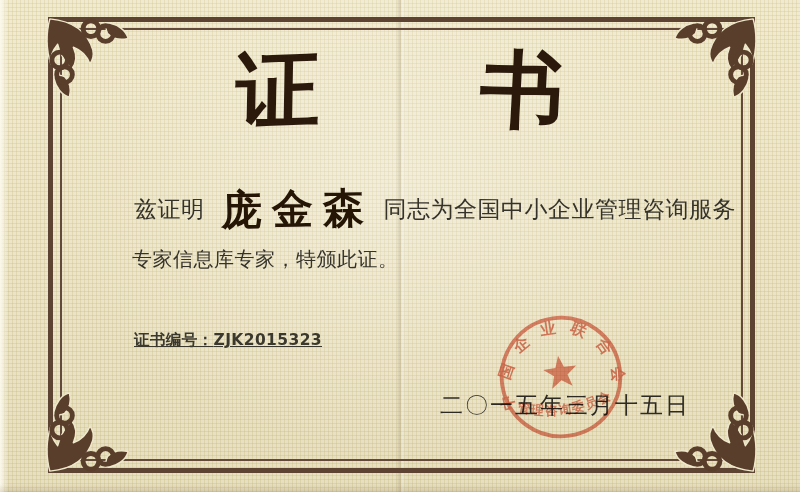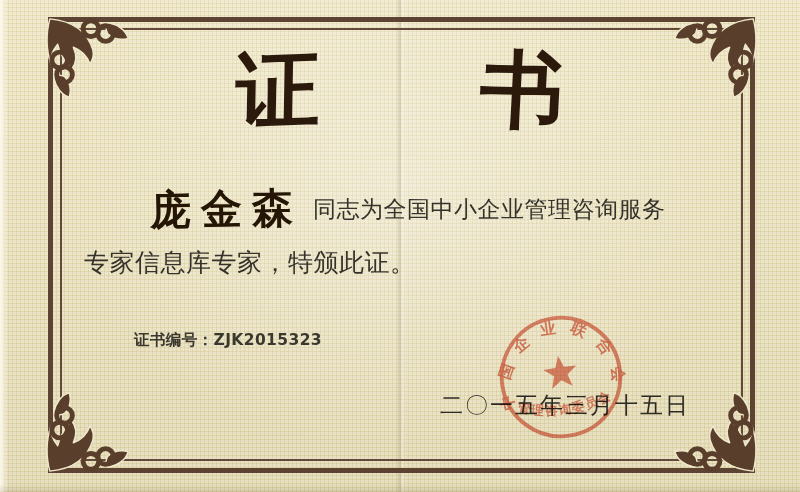--- a/index.html
+++ b/index.html
@@ -59,28 +59,29 @@
     display:flex;align-items:center;
     font-size:23px;color:#35322a;letter-spacing:0.5px;white-space:nowrap;
   }
   .body-line1 .holder-name{
     font-size:41px;font-weight:bold;color:#241505;
     letter-spacing:10px;margin:0 10px 0 16px;
     transform:rotate(-1deg);white-space:nowrap;
   }
   .body-line2{
     position:absolute;left:84px;top:246px;
-    font-size:25px;color:#35322a;letter-spacing:0.5px;white-space:nowrap;
+    font-size:20px;color:#35322a;letter-spacing:0.5px;white-space:nowrap;padding-left:48px;
   }
   
   .details{
     position:absolute;left:134px;top:328px;
     font-size:15.5px;font-weight:600;color:#3b382e;line-height:25px;
     font-family:"DejaVu Sans","Liberation Sans",sans-serif;
     letter-spacing:0.4px;
+    text-decoration:underline;
   }
   
   .issue-date{
     position:absolute;left:440px;top:390px;
     font-size:23px;color:#2d2a23;letter-spacing:2px;white-space:nowrap;
     z-index:2;
   }
   
   .seal{
     position:absolute;left:493px;top:309px;width:136px;height:136px;
@@ -152,20 +153,21 @@
       <circle cx="21" cy="63" r="8"></circle>
     </g>
   </svg>
 
   <div class="title-row">
     <span class="t1">证</span>
     <span class="t2">书</span>
   </div>
 
   <div class="body-line1">
+    <span>兹证明</span>
     <span class="holder-name">庞金森</span>
     <span>同志为全国中小企业管理咨询服务</span>
   </div>
   <div class="body-line2">专家信息库专家，特颁此证。</div>
 
   <div class="details">
     <div>
       <span>证书编号：</span><span>ZJK2015323</span>
     </div>
   </div>

